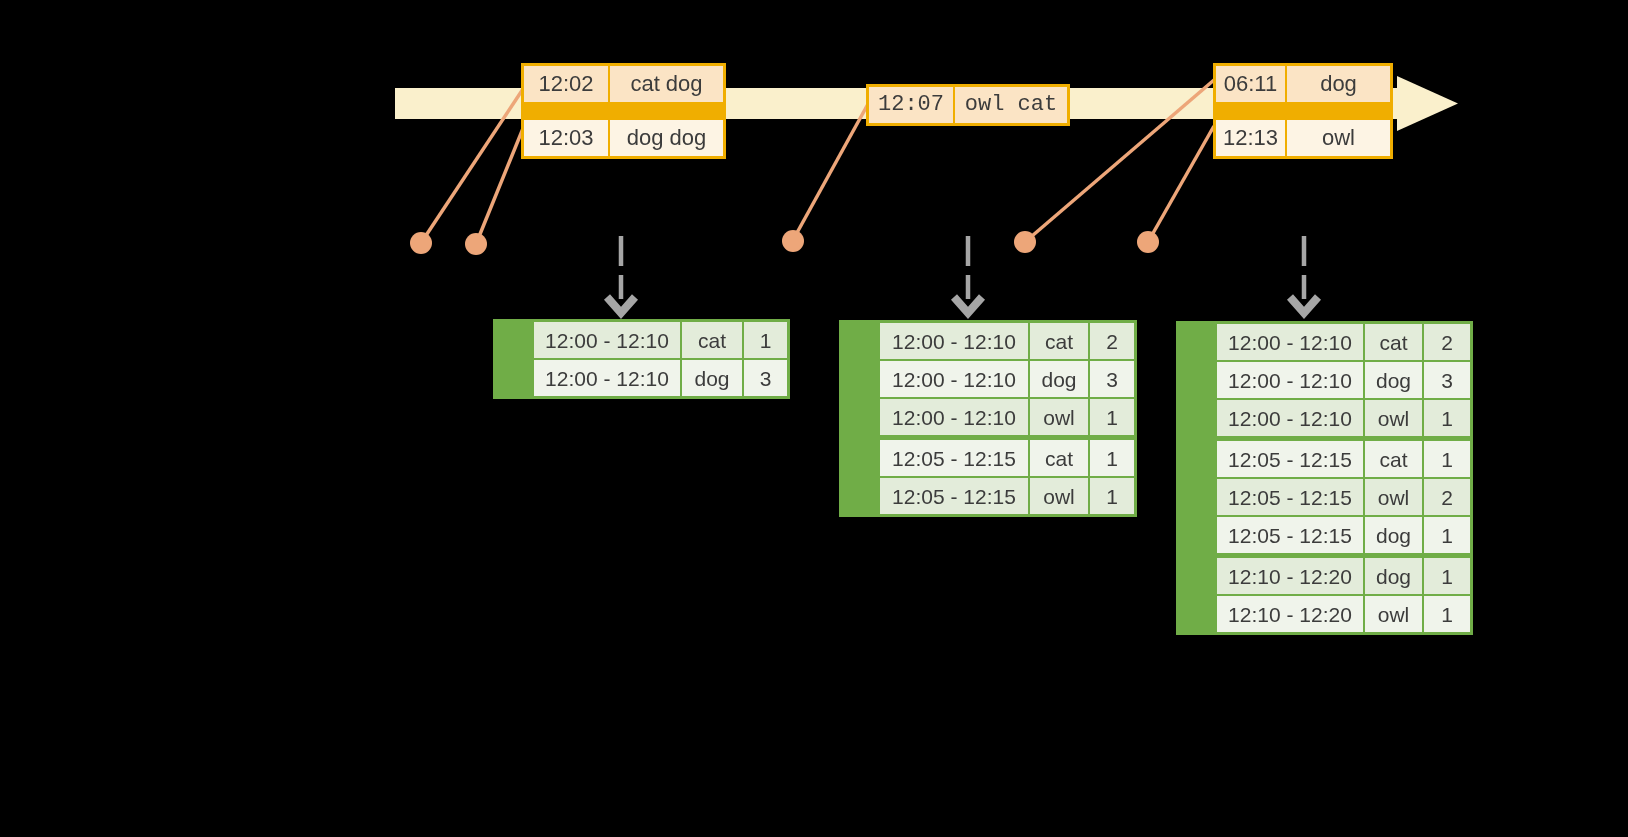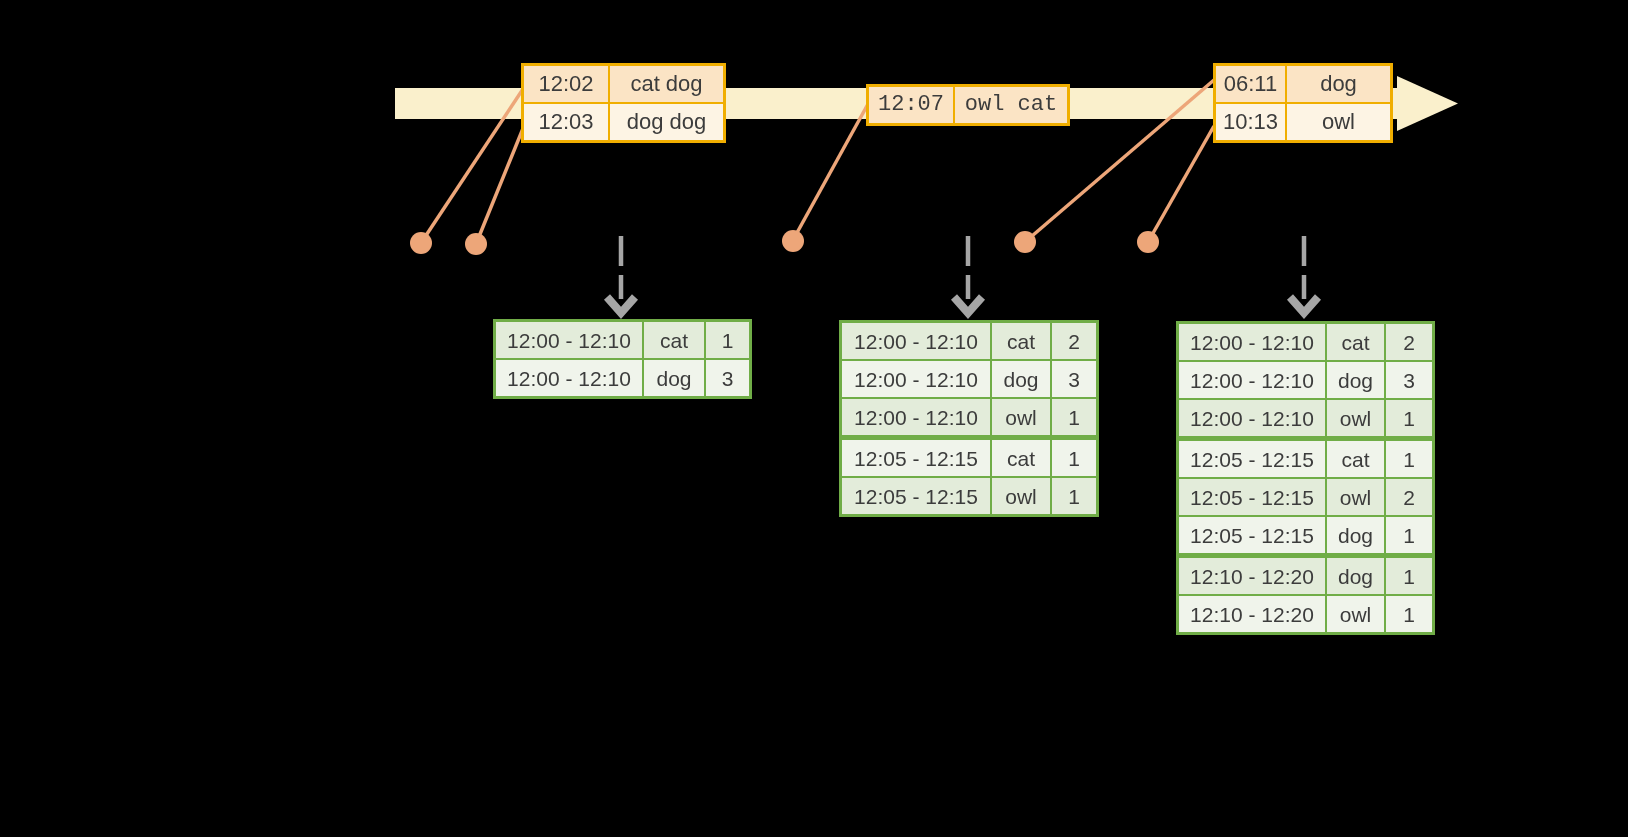--- a/index.html
+++ b/index.html
@@ -14,39 +14,39 @@
   }
   #diagram-svg{position:absolute;left:0;top:0;z-index:1;}
 
   
   .etable{
     position:absolute;z-index:2;
     background:var(--gold);
     padding:3px;
     display:flex;flex-direction:column;
   }
-  .erow{display:grid;column-gap:2px;background:var(--gold);margin-top:2px;}
+  .erow{display:grid;column-gap:2px;background:var(--gold);margin-top:18px;}
   .erow:first-child{margin-top:0;}
   .ecell{
     height:36px;display:flex;align-items:center;justify-content:center;
     font-size:22px;line-height:1;background:var(--erowlight);
   }
   .erow:nth-child(odd) .ecell{background:var(--erowdark);}
   .et1 .erow{grid-template-columns:84px 113px;}
   .et2 .erow{grid-template-columns:84px 112px;font-family:Liberation Mono, monospace;}
   .et3 .erow{grid-template-columns:69px 103px;}
 
   
   .gtable{
     position:absolute;z-index:2;
     background:var(--green);
     padding:3px;
     display:flex;flex-direction:column;
   }
-  .grow{display:grid;column-gap:2px;background:var(--green);margin-top:2px;}
+  .grow{display:grid;column-gap:2px;background:var(--green);margin-top:2px;margin-left:38px;}
   .grow:first-child{margin-top:0;}
   .grow.group-start{margin-top:5px;}
   .gcell{
     height:36px;display:flex;align-items:center;justify-content:center;
     font-size:21px;line-height:1;background:var(--growlight);
   }
   .grow:nth-child(odd) .gcell{background:var(--growdark);}
   .rt1 .grow{grid-template-columns:146px 60px 43px;}
   .rt2 .grow{grid-template-columns:148px 58px 44px;}
   .rt3 .grow{grid-template-columns:146px 57px 46px;}
@@ -94,21 +94,21 @@
       <div class="ecell">owl cat</div>
     </div>
   </div>
 
   <div class="etable et3" style="left:1213px;top:63px">
     <div class="erow">
       <div class="ecell">06:11</div>
       <div class="ecell">dog</div>
     </div>
     <div class="erow">
-      <div class="ecell">10:13</div>
+      <div class="ecell">12:13</div>
       <div class="ecell">owl</div>
     </div>
   </div>
 
   <div class="gtable rt1" style="left:493px;top:319px">
     <div class="grow">
       <div class="gcell">12:00 - 12:10</div>
       <div class="gcell">cat</div>
       <div class="gcell">1</div>
     </div>

